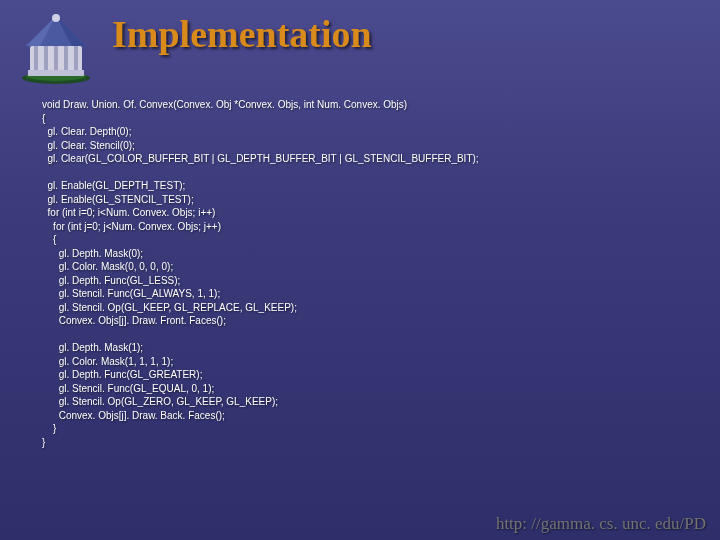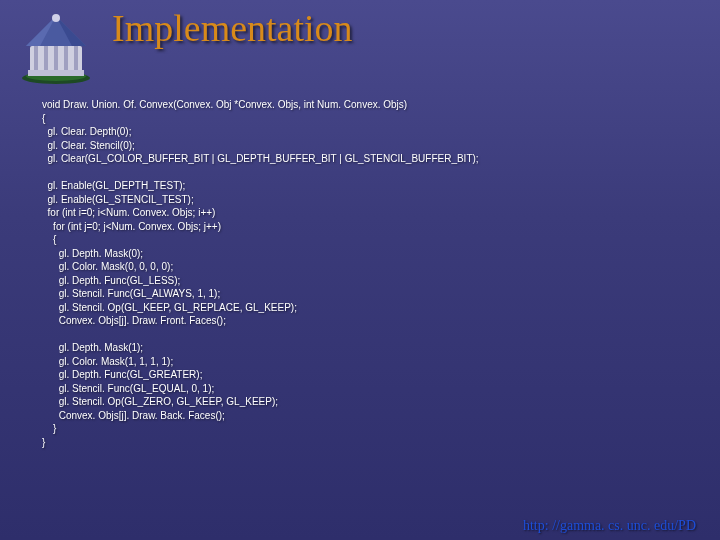--- a/index.html
+++ b/index.html
@@ -11,47 +11,47 @@
   }
   .icon-box {
     position: absolute;
     top: 8px;
     left: 8px;
     width: 96px;
     height: 78px;
   }
   .title {
     position: absolute;
-    top: 6px;
+    top: 12px;
     left: 112px;
     font-family: Georgia, "Times New Roman", serif;
     font-size: 38px;
-    font-weight: normal;
+    font-weight: bold;
     color: #d88a1a;
     text-shadow: 2px 2px 3px rgba(0,0,0,0.6);
   }
   .code-area {
     position: absolute;
     top: 98px;
     left: 42px;
     right: 20px;
     font-family: Verdana, Arial, sans-serif;
     font-size: 10px;
     line-height: 1.35;
     color: #ffffff;
     white-space: pre;
     text-shadow: 1px 1px 2px rgba(0,0,0,0.5);
   }
   .footer {
     position: absolute;
     bottom: 6px;
-    right: 24px;
+    right: 14px;
     font-family: Georgia, "Times New Roman", serif;
-    font-size: 14px;
-    color: #1d4ed8;
+    font-size: 17px;
+    color: #737373;
     text-shadow: 1px 1px 2px rgba(0,0,0,0.6);
   }
 </style>
 </head>
 <body>
 
 <div class="icon-box">
   <svg viewBox="0 0 96 78" width="96" height="78">
     <ellipse cx="48" cy="70" rx="34" ry="6" fill="#1a4a1a" opacity="0.9"></ellipse>
     <ellipse cx="48" cy="68" rx="30" ry="5" fill="#2a6a2a"></ellipse>

